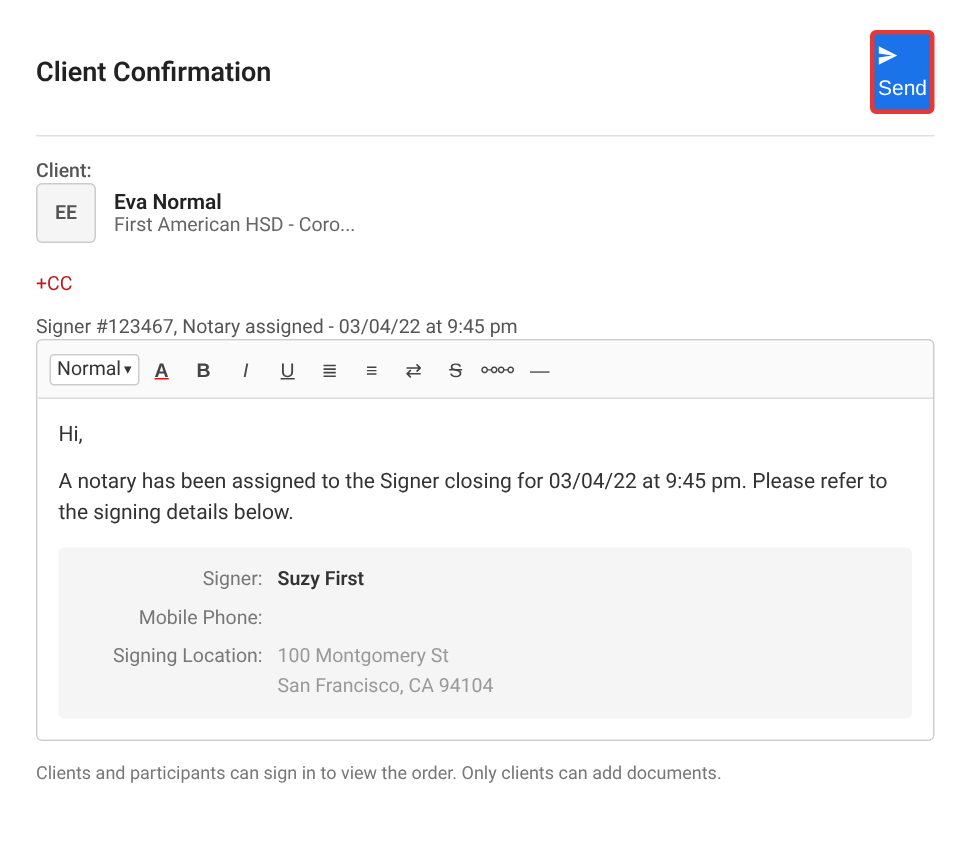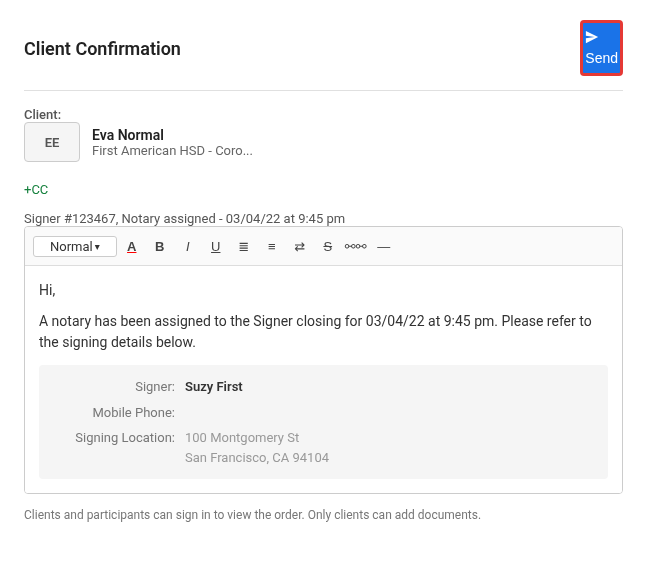--- a/index.html
+++ b/index.html
@@ -55,21 +55,21 @@
       color: #555;
       margin-bottom: 0;
       font-weight: 500;
     }
     .client-row {
       display: flex;
       align-items: center;
       gap: 12px;
     }
     .avatar {
-      width: 56px;
+      width: 40px;
       height: 40px;
       border: 1px solid #ccc;
       border-radius: 4px;
       display: flex;
       align-items: center;
       justify-content: center;
       font-size: 13px;
       font-weight: 600;
       color: #555;
       background: #f5f5f5;
@@ -78,21 +78,21 @@
     .client-info .client-name {
       font-weight: 600;
       font-size: 14px;
       color: #222;
     }
     .client-info .client-company {
       font-size: 13px;
       color: #666;
     }
     .cc-link {
-      color: #15803d;
+      color: #b91c1c;
       font-size: 13px;
       cursor: pointer;
       margin: 10px 0 14px 0;
       display: inline-block;
       text-align: right;
     }
     .subject-line {
       font-size: 13px;
       color: #555;
       margin-bottom: 0;
@@ -108,21 +108,21 @@
       align-items: center;
       gap: 2px;
       padding: 6px 8px;
       border-bottom: 1px solid #ddd;
       background: #fafafa;
       flex-wrap: wrap;
     }
     .toolbar-select {
       border: 1px solid #ccc;
       border-radius: 3px;
-      padding: 2px 16px;
+      padding: 2px 4px;
       font-size: 13px;
       background: #fff;
       cursor: pointer;
       display: flex;
       align-items: center;
       gap: 2px;
     }
     .toolbar-btn {
       width: 26px;
       height: 26px;

